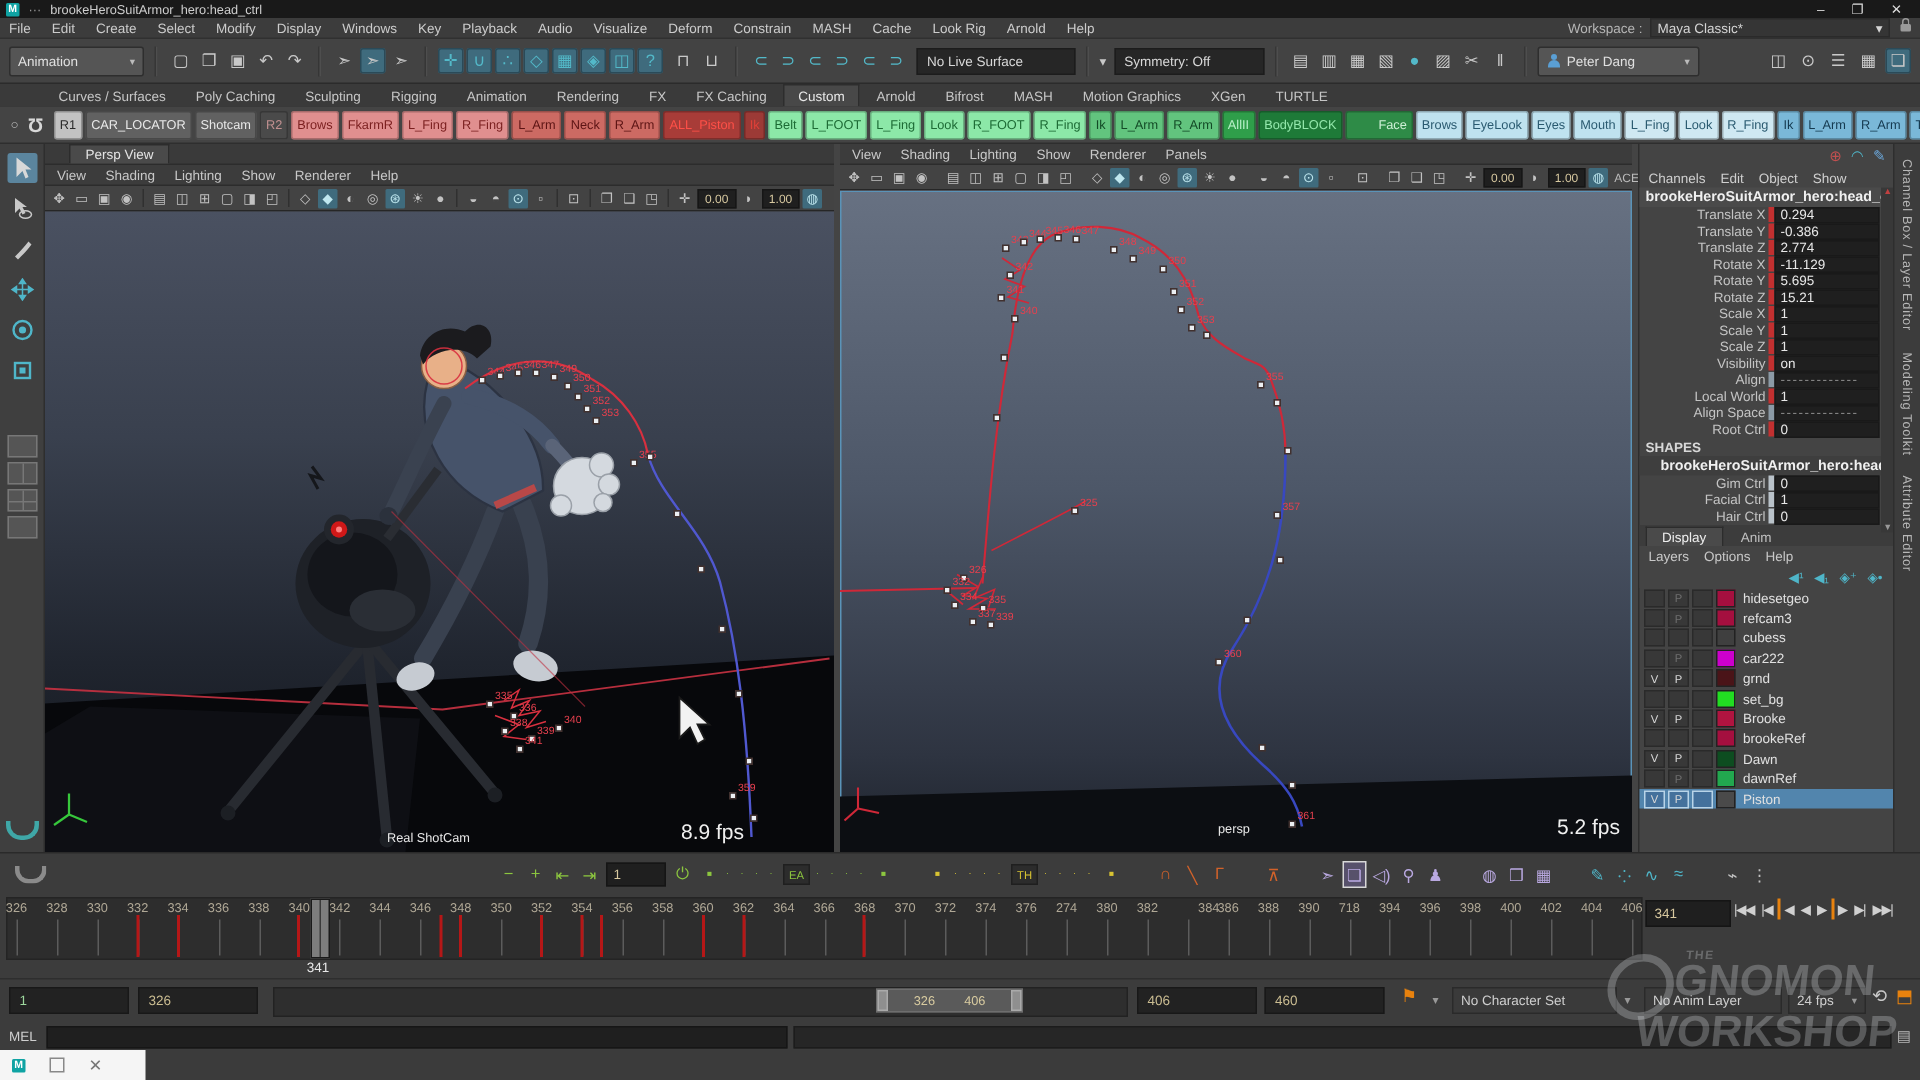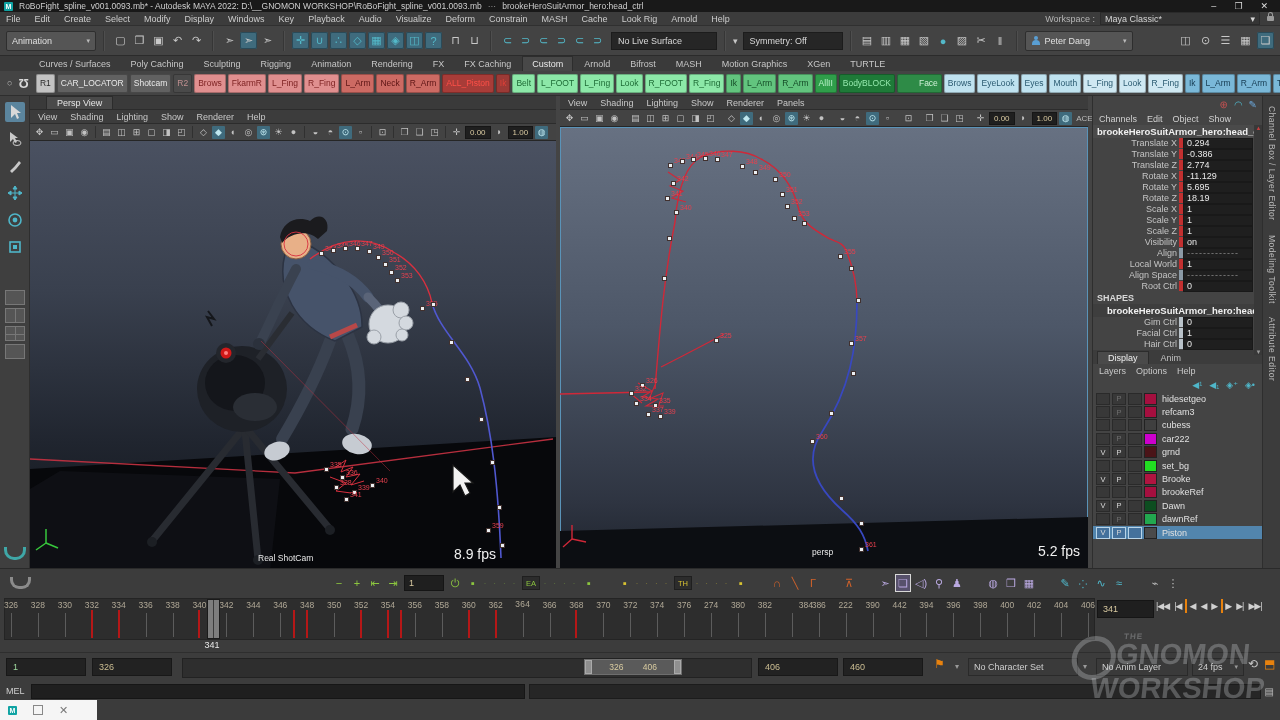--- a/index.html
+++ b/index.html
@@ -151,21 +151,20 @@
   #watermark .gear{position:absolute;left:8px;top:6px;width:34px;height:34px;border:5px solid rgba(235,240,245,.26);border-radius:50%;}
   svg{display:block;}
 </style>
 </head>
 <body>
 
 <div id="app">
 
   <div id="titlebar" class="abs">
     <span class="maya-badge">M</span>
-    <span class="t">RoBoFight_spline_v001.0093.mb* - Autodesk MAYA 2022: D:\__GNOMON WORKSHOP\RoBoFight_spline_v001.0093.mb</span>
     <span class="t sep">···</span>
     <span class="t">brookeHeroSuitArmor_hero:head_ctrl</span>
     <div class="wincontrols">
       <span>–</span>
       <span>❐</span>
       <span>✕</span>
     </div>
   </div>
 
   <div id="menubar" class="abs">
@@ -717,21 +716,21 @@
             <span class="ch-val">-11.129</span>
           </div>
           <div class="ch-row">
             <span class="ch-name">Rotate Y</span>
             <span class="ch-bar bar-r"></span>
             <span class="ch-val">5.695</span>
           </div>
           <div class="ch-row">
             <span class="ch-name">Rotate Z</span>
             <span class="ch-bar bar-r"></span>
-            <span class="ch-val">18.19</span>
+            <span class="ch-val">15.21</span>
           </div>
           <div class="ch-row">
             <span class="ch-name">Scale X</span>
             <span class="ch-bar bar-r"></span>
             <span class="ch-val">1</span>
           </div>
           <div class="ch-row">
             <span class="ch-name">Scale Y</span>
             <span class="ch-bar bar-r"></span>
             <span class="ch-val">1</span>
@@ -974,21 +973,21 @@
         <span class="tl-num" style="left: 382.95px;">354</span>
         <div class="tl-tick" style="left: 382.95px;"></div>
         <span class="tl-num" style="left: 409.875px;">356</span>
         <div class="tl-tick" style="left: 409.875px;"></div>
         <span class="tl-num" style="left: 436.8px;">358</span>
         <div class="tl-tick" style="left: 436.8px;"></div>
         <span class="tl-num" style="left: 463.725px;">360</span>
         <div class="tl-tick" style="left: 463.725px;"></div>
         <span class="tl-num" style="left: 490.65px;">362</span>
         <div class="tl-tick" style="left: 490.65px;"></div>
-        <span class="tl-num" style="left: 517.575px; font-family: Liberation Mono, monospace;">364</span>
+        <span class="tl-num" style="left: 517.575px;">364</span>
         <div class="tl-tick" style="left: 517.575px;"></div>
         <span class="tl-num" style="left: 544.5px;">366</span>
         <div class="tl-tick" style="left: 544.5px;"></div>
         <span class="tl-num" style="left: 571.425px;">368</span>
         <div class="tl-tick" style="left: 571.425px;"></div>
         <span class="tl-num" style="left: 598.35px;">370</span>
         <div class="tl-tick" style="left: 598.35px;"></div>
         <span class="tl-num" style="left: 625.275px;">372</span>
         <div class="tl-tick" style="left: 625.275px;"></div>
         <span class="tl-num" style="left: 652.2px;">374</span>
@@ -998,25 +997,25 @@
         <span class="tl-num" style="left: 706.05px;">274</span>
         <div class="tl-tick" style="left: 706.05px;"></div>
         <span class="tl-num" style="left: 732.975px;">380</span>
         <div class="tl-tick" style="left: 732.975px;"></div>
         <span class="tl-num" style="left: 759.9px;">382</span>
         <div class="tl-tick" style="left: 759.9px;"></div>
         <span class="tl-num" style="left: 786.825px; margin-left: 14px;">384</span>
         <div class="tl-tick" style="left: 786.825px;"></div>
         <span class="tl-num" style="left: 813.75px;">386</span>
         <div class="tl-tick" style="left: 813.75px;"></div>
-        <span class="tl-num" style="left: 840.675px;">222</span>
+        <span class="tl-num" style="left: 840.675px;">388</span>
         <div class="tl-tick" style="left: 840.675px;"></div>
         <span class="tl-num" style="left: 867.6px;">390</span>
         <div class="tl-tick" style="left: 867.6px;"></div>
-        <span class="tl-num" style="left: 894.525px;">442</span>
+        <span class="tl-num" style="left: 894.525px;">718</span>
         <div class="tl-tick" style="left: 894.525px;"></div>
         <span class="tl-num" style="left: 921.45px;">394</span>
         <div class="tl-tick" style="left: 921.45px;"></div>
         <span class="tl-num" style="left: 948.375px;">396</span>
         <div class="tl-tick" style="left: 948.375px;"></div>
         <span class="tl-num" style="left: 975.3px;">398</span>
         <div class="tl-tick" style="left: 975.3px;"></div>
         <span class="tl-num" style="left: 1002.23px;">400</span>
         <div class="tl-tick" style="left: 1002.23px;"></div>
         <span class="tl-num" style="left: 1029.15px;">402</span>

